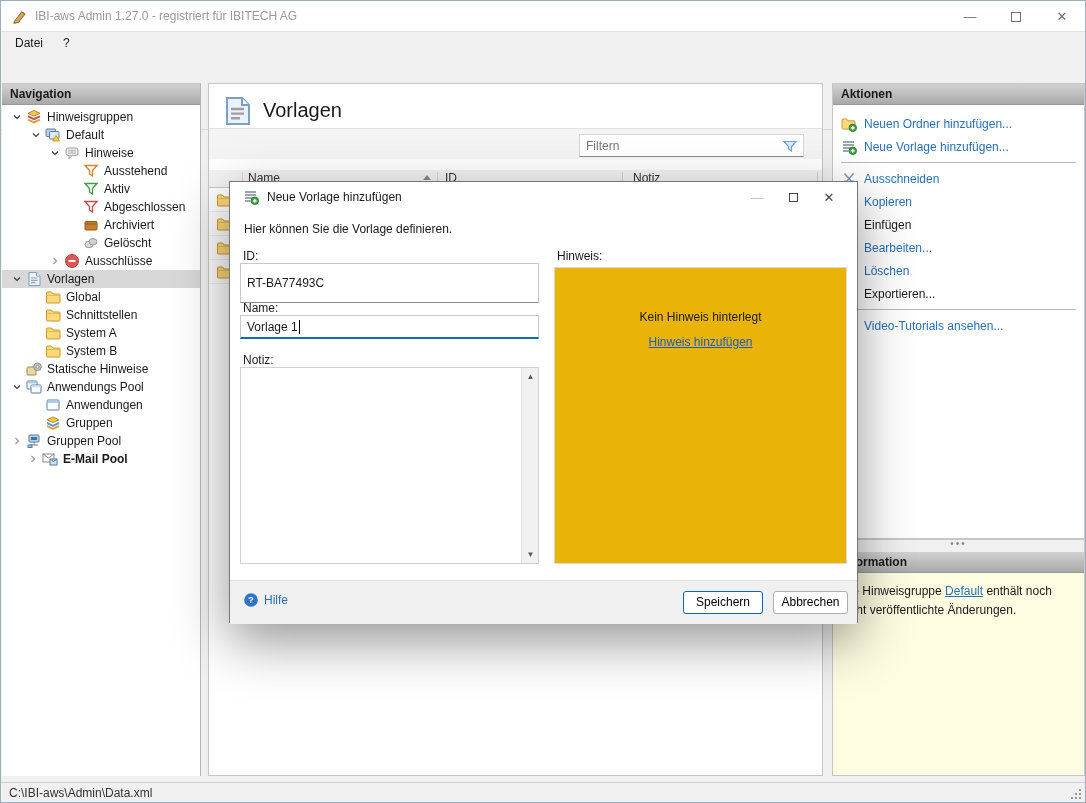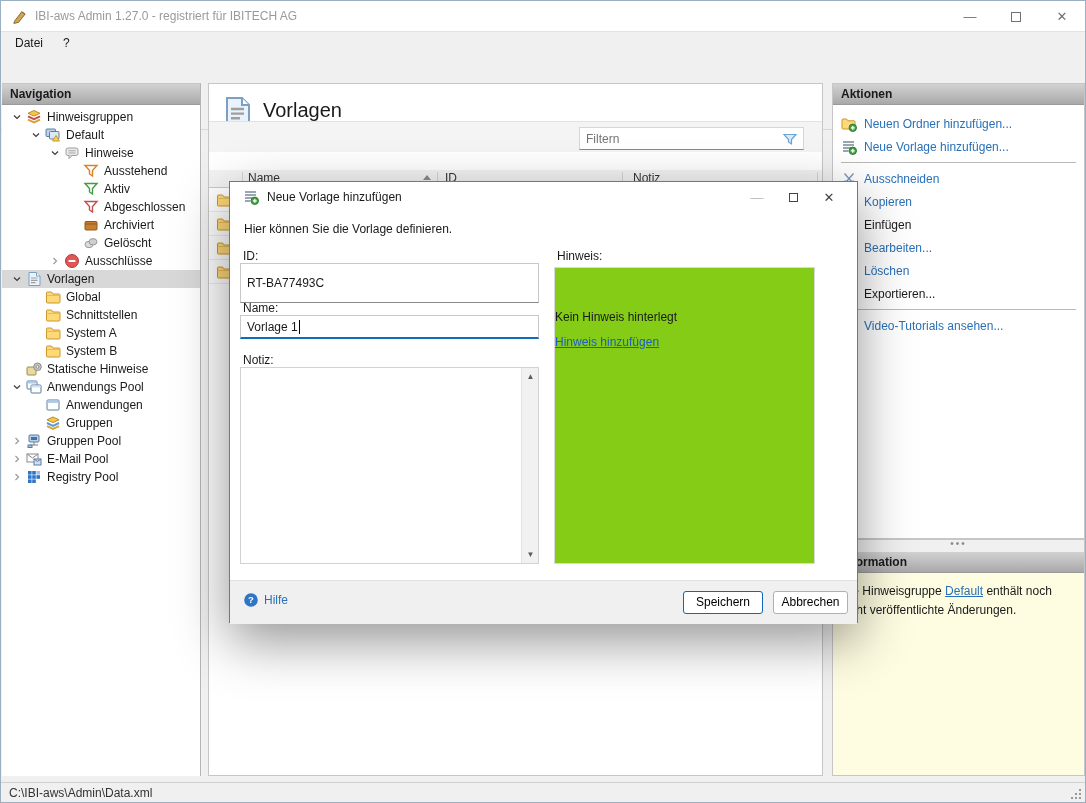--- a/index.html
+++ b/index.html
@@ -32,21 +32,21 @@
   .trow { height:18px; display:flex; align-items:center; cursor:default; }
   .trow.sel { background:#d8d8d8; }
   .chev { width:19px; height:14px; display:inline-flex; align-items:center; justify-content:center; flex:none; }
   .chev svg { width:12px; height:12px; }
   .tlabel { margin-left:5px; white-space:nowrap; }
 
   
   .main-panel { position:absolute; left:207px; top:82px; width:615px; height:693px; background:#fff; border:1px solid #c6c6c6; }
   .main-title-icon { position:absolute; left:12px; top:11px; width:32px; height:32px; }
   .main-title { position:absolute; left:54px; top:15px; font-size:20px; color:#1a1a1a; }
-  .list-toolbar { position:absolute; left:0; top:37px; width:100%; height:31px; background:#f4f4f4; border-top:1px solid #e2e2e2; }
+  .list-toolbar { position:absolute; left:0; top:44px; width:100%; height:31px; background:#f4f4f4; border-top:1px solid #e2e2e2; }
   .filter-wrap { position:absolute; left:370px; top:5px; width:225px; height:23px; background:#fff; border:1px solid #d6d6d6; border-bottom:1px solid #8a8a8a; display:flex; align-items:center; }
   .filter-wrap input { border:none; outline:none; flex:1; padding:0 6px; font:inherit; color:#333; background:transparent; }
   .filter-wrap .ic { margin-right:5px; }
   .thead { position:absolute; left:0; top:86px; width:100%; height:18px; background:#f3f3f3; border-bottom:1px solid #c9c9c9; }
   .th { position:absolute; top:0; line-height:17px; color:#333; }
   .th-sep { position:absolute; top:2px; width:1px; height:13px; background:#d4d4d4; }
   .sort-arrow { position:absolute; left:214px; top:5px; width:0; height:0; border-left:4px solid transparent; border-right:4px solid transparent; border-bottom:5px solid #8a8a8a; }
   .tbody { position:absolute; left:0; top:104px; width:100%; }
   .t-row { height:24px; border-bottom:1px solid #ececec; display:flex; align-items:center; padding-left:7px; }
   .t-row .ic { width:16px; height:16px; }
@@ -79,21 +79,21 @@
   .dlg-btn.dim { color:#b9b9b9; }
   .dlg-sq { width:9px; height:9px; border:1px solid #444; }
   .dlg-sub { position:absolute; left:14px; top:40px; }
   .fld-label { position:absolute; color:#1a1a1a; }
   .fld-input { position:absolute; left:10px; width:299px; height:40px; background:#fff; border:1px solid #c9c9c9; border-bottom:1px solid #8a8a8a; padding:0 6px; font:inherit; color:#1a1a1a; display:flex; align-items:center; }
   .fld-input.focused { height:24px; border:1px solid #c9c9c9; border-bottom:2px solid #0f6cbd; }
   .caret { display:inline-block; width:1px; height:14px; background:#000; margin-left:1px; }
   .note-area { position:absolute; left:10px; top:185px; width:299px; height:197px; background:#fff; border:1px solid #d2d2d2; }
   .vscroll { position:absolute; right:0; top:0; width:17px; height:100%; background:#f1f1f1; border-left:1px solid #e2e2e2; }
   .vs-arrow { position:absolute; left:0; width:17px; height:17px; display:flex; align-items:center; justify-content:center; color:#5a5a5a; font-size:8px; }
-  .hint-box { position:absolute; left:324px; top:85px; width:261px; height:297px; background:#84cc16; border:1px solid #d9d9d9; }
+  .hint-box { position:absolute; left:324px; top:85px; width:293px; height:297px; background:#eab308; border:1px solid #d9d9d9; text-align:center; }
   .hint-empty { margin-top:42px; }
   .hint-link { display:inline-block; margin-top:11px; color:#1a5dc8; text-decoration:underline; cursor:pointer; }
   .dlg-footer { position:absolute; left:0; top:398px; width:100%; height:44px; background:#f0f0f0; border-top:1px solid #e0e0e0; }
   .help-link { position:absolute; left:13px; top:11px; display:flex; align-items:center; gap:5px; color:#2970b8; cursor:pointer; }
   .btn { position:absolute; top:10px; height:23px; background:#fff; border-radius:3px; font:inherit; text-align:center; line-height:21px; cursor:pointer; }
   .btn-save { left:453px; width:80px; border:1px solid #0b66c2; }
   .btn-cancel { left:543px; width:75px; border:1px solid #b0b0b0; }
 </style>
 </head>
 <body>
@@ -362,57 +362,35 @@
           <span class="ic" style="height: 16px; width: 16px;">
             <svg viewBox="0 0 16 16">
               <rect x="3" y="2" width="10" height="7" rx="1" fill="#bcd2e8" stroke="#5b7da0"></rect>
               <rect x="5" y="4" width="6" height="3" fill="#3f74a8"></rect>
               <path d="M8 9v3M4 12h8" stroke="#7f7f7f"></path>
               <rect x="2" y="12" width="4" height="2.5" fill="#9fc0de" stroke="#5b7da0"></rect>
             </svg>
           </span>
           <span class="tlabel">Gruppen Pool</span>
         </div>
-        <div class="trow" style="padding-left: 5px;">
+        <div class="trow" style="padding-left: 21px; font-weight: bold;">
           <span class="chev">
             <svg viewBox="0 0 16 16">
               <path d="M6 4l4 4-4 4" fill="none" stroke="#9a9a9a" stroke-width="1.6"></path>
             </svg>
           </span>
           <span class="ic" style="height: 16px; width: 16px;">
             <svg viewBox="0 0 16 16">
               <rect x="1" y="3" width="11" height="8" fill="#fff" stroke="#8a8a8a"></rect>
               <path d="M1 3l5.5 4L12 3" fill="none" stroke="#8a8a8a"></path>
               <rect x="8" y="8" width="7" height="6" fill="#cfe2f3" stroke="#5b7da0"></rect>
               <path d="M8 8l3.5 2.5L15 8" fill="none" stroke="#5b7da0"></path>
             </svg>
           </span>
           <span class="tlabel">E-Mail Pool</span>
-        </div>
-        <div class="trow" style="padding-left: 5px;">
-          <span class="chev">
-            <svg viewBox="0 0 16 16">
-              <path d="M6 4l4 4-4 4" fill="none" stroke="#9a9a9a" stroke-width="1.6"></path>
-            </svg>
-          </span>
-          <span class="ic" style="height: 16px; width: 16px;">
-            <svg viewBox="0 0 16 16">
-              <g fill="#2e75c8">
-                <rect x="2" y="2" width="3.6" height="3.6"></rect>
-                <rect x="6.2" y="2" width="3.6" height="3.6"></rect>
-                <rect x="10.4" y="2" width="3.6" height="3.6" fill="#9ec3ea"></rect>
-                <rect x="2" y="6.2" width="3.6" height="3.6"></rect>
-                <rect x="6.2" y="6.2" width="3.6" height="3.6"></rect>
-                <rect x="10.4" y="6.2" width="3.6" height="3.6"></rect>
-                <rect x="2" y="10.4" width="3.6" height="3.6"></rect>
-                <rect x="6.2" y="10.4" width="3.6" height="3.6"></rect>
-              </g>
-            </svg>
-          </span>
-          <span class="tlabel">Registry Pool</span>
         </div>
       </div>
   </div>
 
   <div class="main-panel">
     <span class="ic main-title-icon">
         <svg viewBox="0 0 16 16">
           <path d="M3 1.5h7.5L14 5v9.5H3z" fill="#eaf2fb" stroke="#7ba0c4"></path>
           <path d="M10.5 1.5V5H14" fill="#fff" stroke="#7ba0c4"></path>
           <path d="M5 7h6.5M5 9.3h6.5M5 11.6h4.5" stroke="#9f9f9f" stroke-width="1.2"></path>

